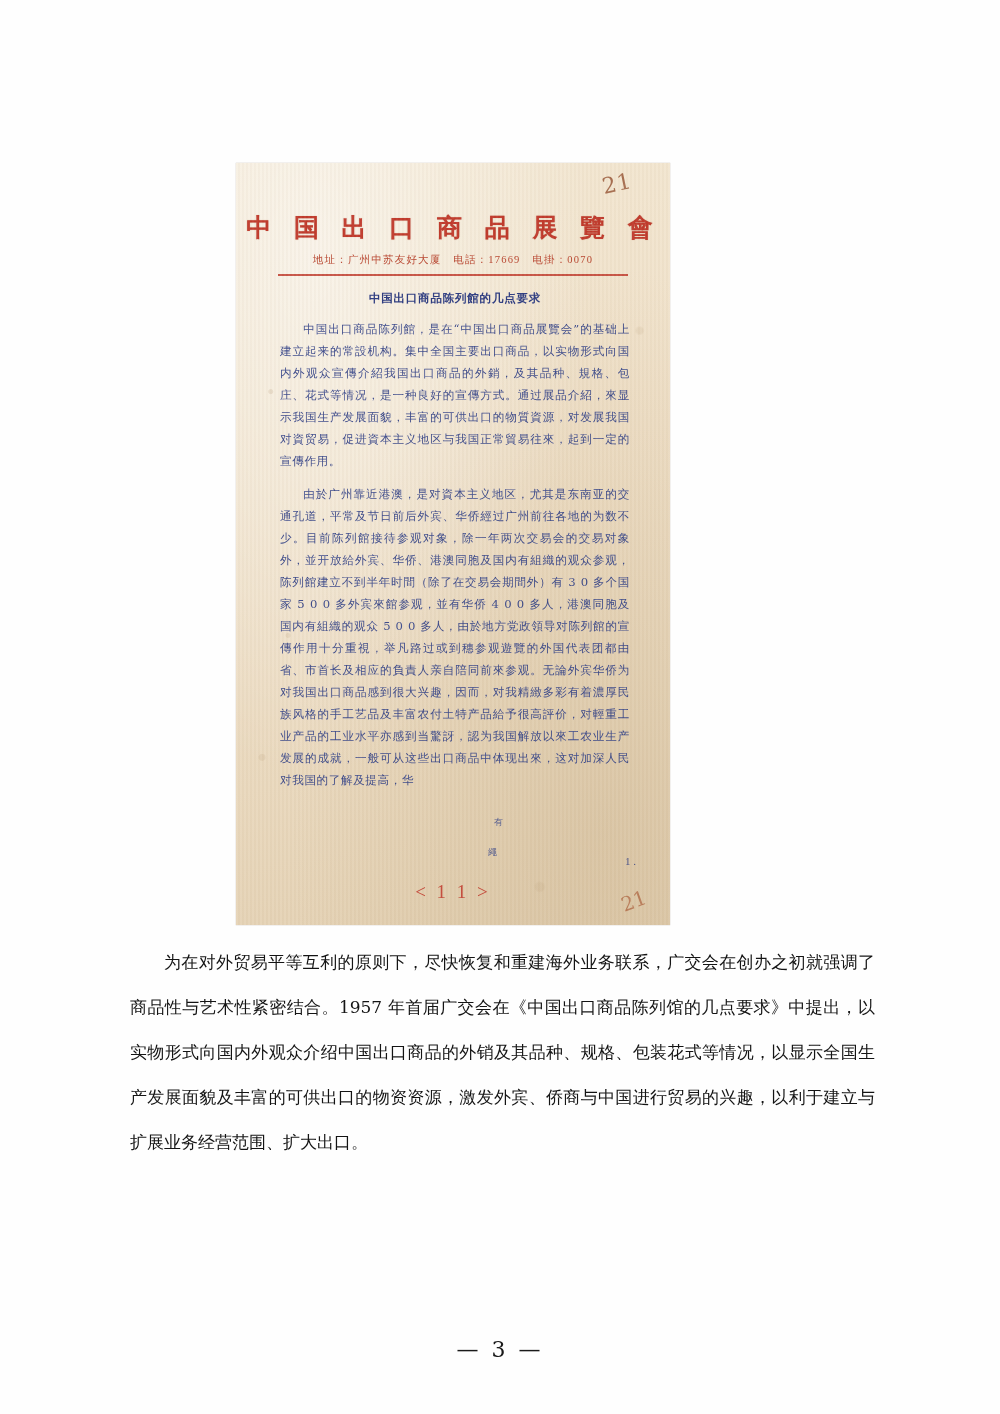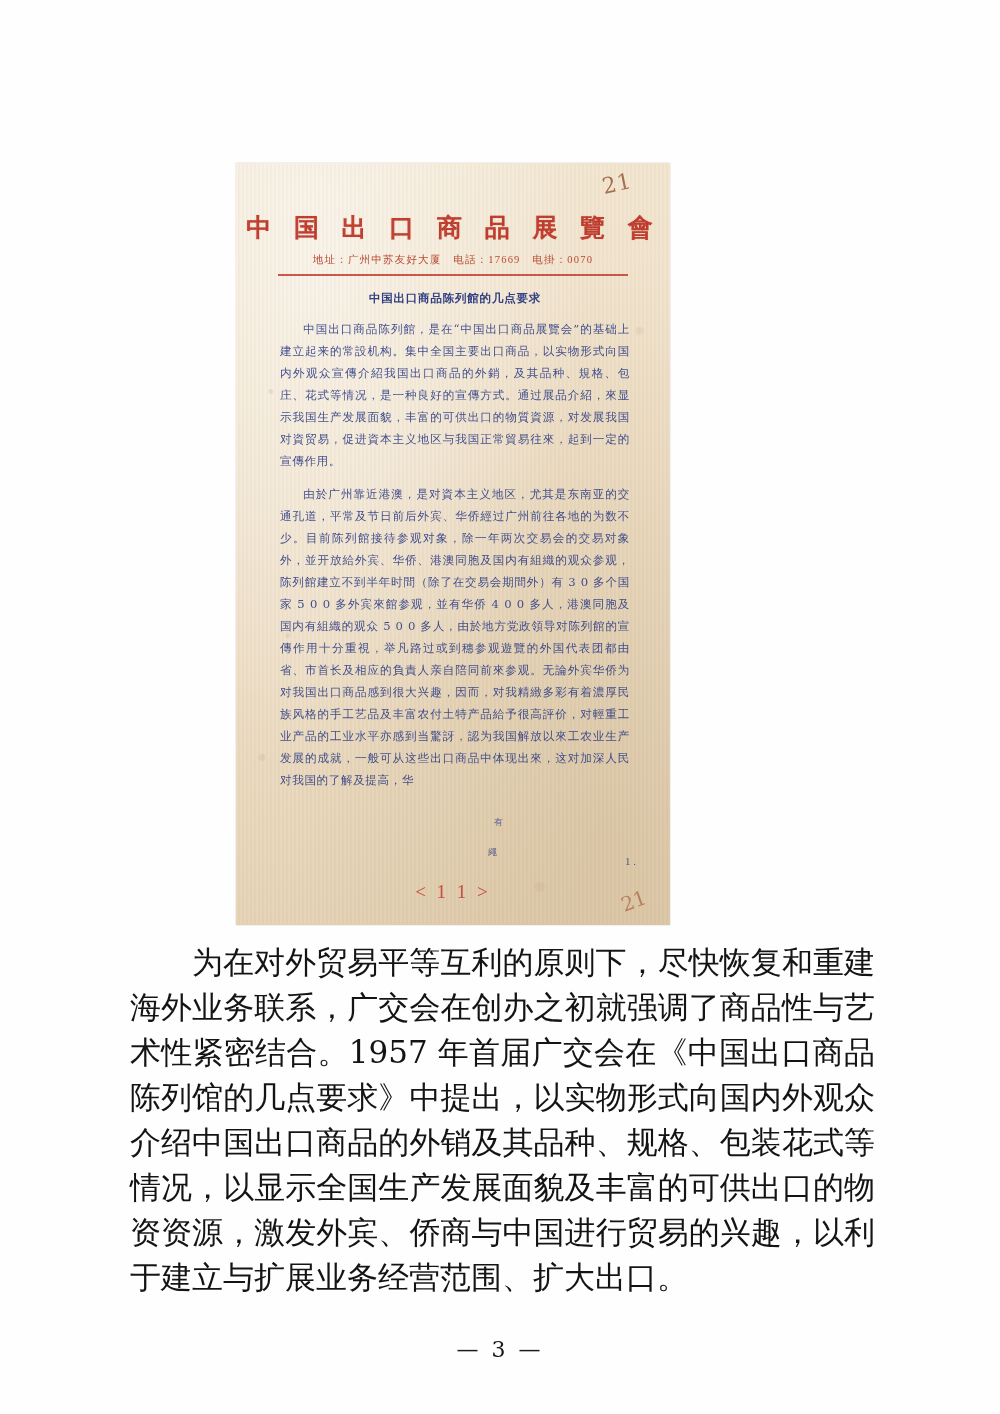--- a/index.html
+++ b/index.html
@@ -181,21 +181,21 @@
     opacity: .9;
   }
 
   
   .body-text {
     position: absolute;
     left: 130px;
     top: 940px;
     width: 745px;
     font-family: "DejaVu Serif", serif;
-    font-size: 31px;
+    font-size: 17px;
     line-height: 45px;
     color: #141414;
     text-align: justify;
     text-justify: inter-ideograph;
   }
   .body-text p {
     margin: 0;
     text-indent: 2em;
   }
 

